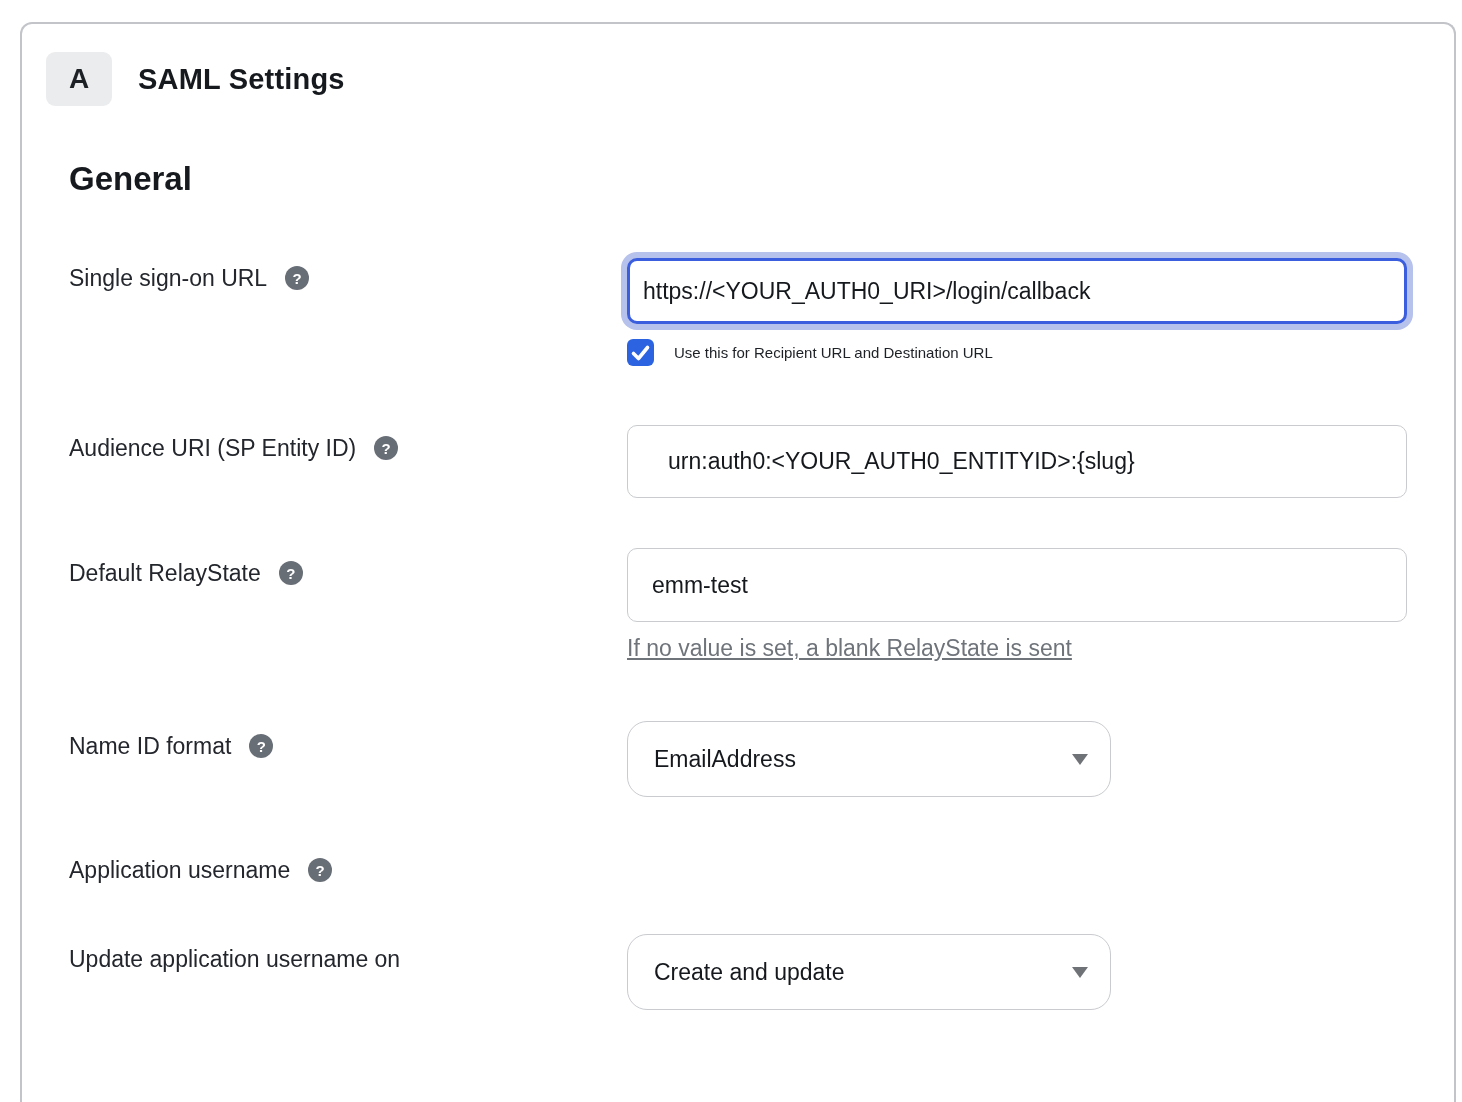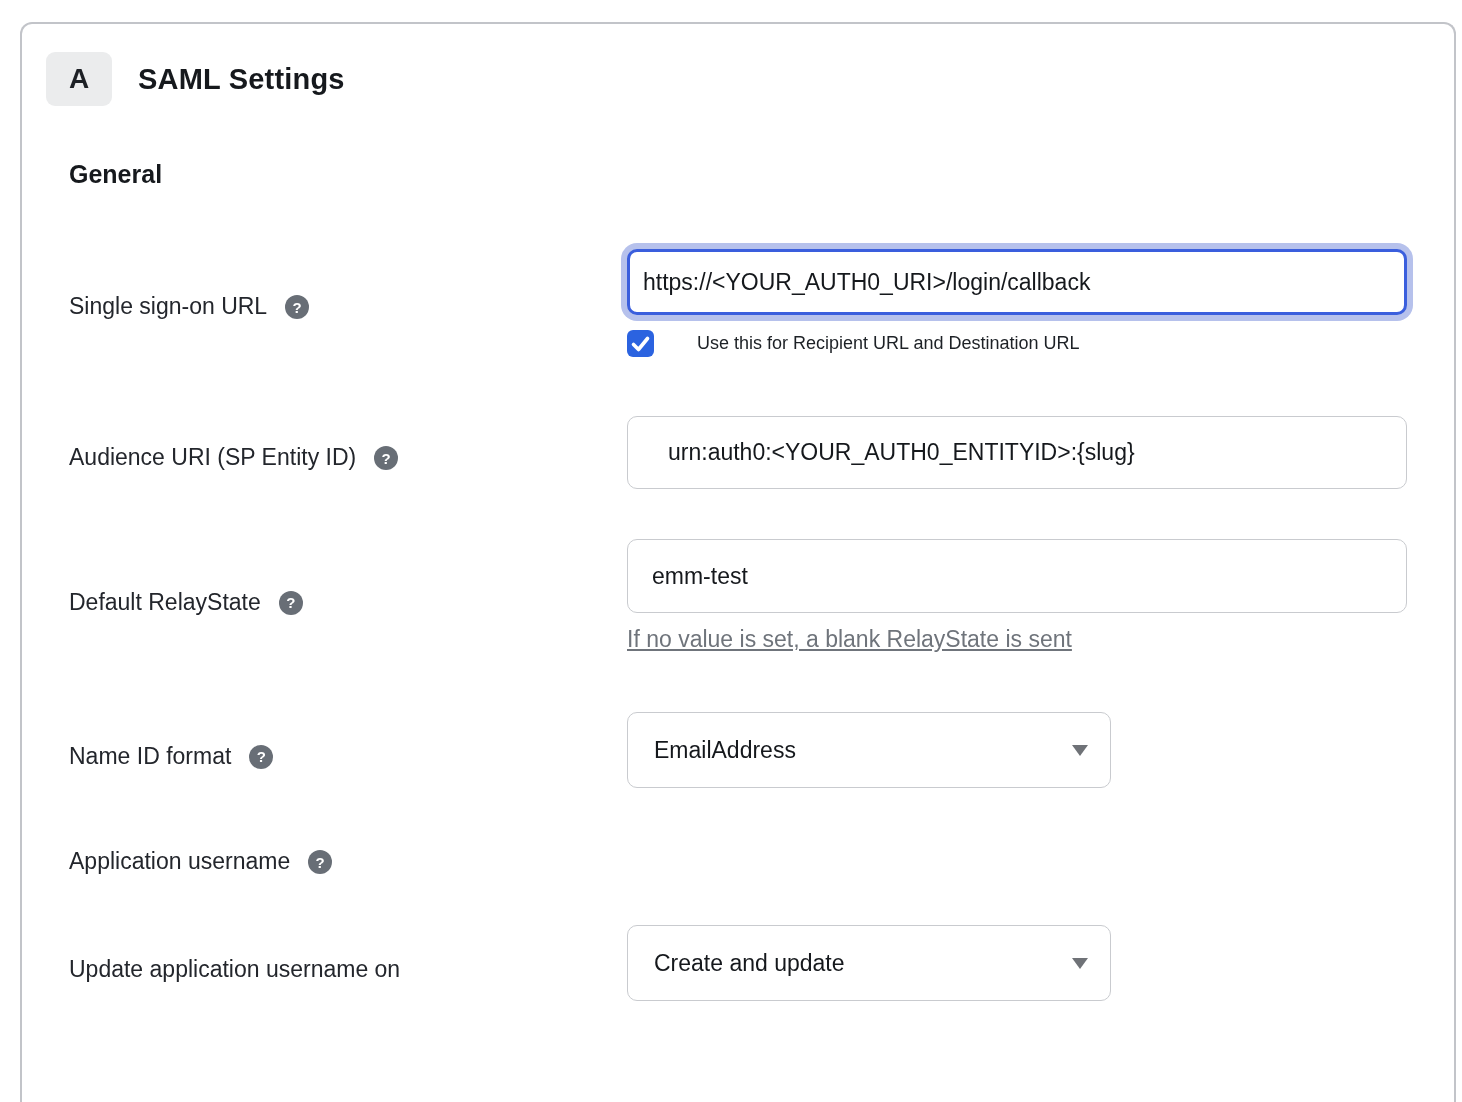--- a/index.html
+++ b/index.html
@@ -31,27 +31,27 @@
     display: flex; align-items: center; justify-content: center;
     font-size: 28px; font-weight: 700; color: #1d2025;
   }
   .card-title {
     margin-left: 26px;
     font-size: 29px; font-weight: 700; color: #16191d;
     letter-spacing: 0.2px;
   }
   .section-heading {
     padding-left: 47px; margin-top: 54px;
-    font-size: 25px; font-weight: 700; color: #16191d;
+    font-size: 33px; font-weight: 700; color: #16191d;
   }
   
   .row { display: flex; padding-left: 47px; }
   .label-col {
     flex: 0 0 558px;
-    display: flex; align-items: center;
+    display: flex; align-items: flex-start;
   }
   .field-label {
     font-size: 23px; color: #23262c; line-height: 28px;
   }
   .help-icon {
     width: 24px; height: 24px;
     margin-left: 18px; margin-top: 2px;
     border-radius: 50%;
     background: #686e76;
     color: #ffffff;
@@ -92,29 +92,29 @@
   .checkbox {
     width: 27px; height: 27px;
     border-radius: 6px;
     background: #2b63e0;
     display: flex; align-items: center; justify-content: center;
     cursor: pointer;
     flex: 0 0 27px;
   }
   .checkbox svg { display: block; }
   .checkbox-label {
-    margin-left: 43px;
-    font-size: 18px; color: #1d2126;
+    margin-left: 20px;
+    font-size: 15px; color: #1d2126;
   }
   
   .select {
     position: relative;
     width: 484px; height: 76px;
     border: 1.5px solid #c9cbcf;
-    border-radius: 10px;
+    border-radius: 20px;
     background: #ffffff;
     display: flex; align-items: center;
     padding-left: 26px;
     font-size: 23px; color: #15181c;
     cursor: pointer;
   }
   .select-arrow {
     position: absolute;
     right: 22px; top: 50%;
     margin-top: -5px;

